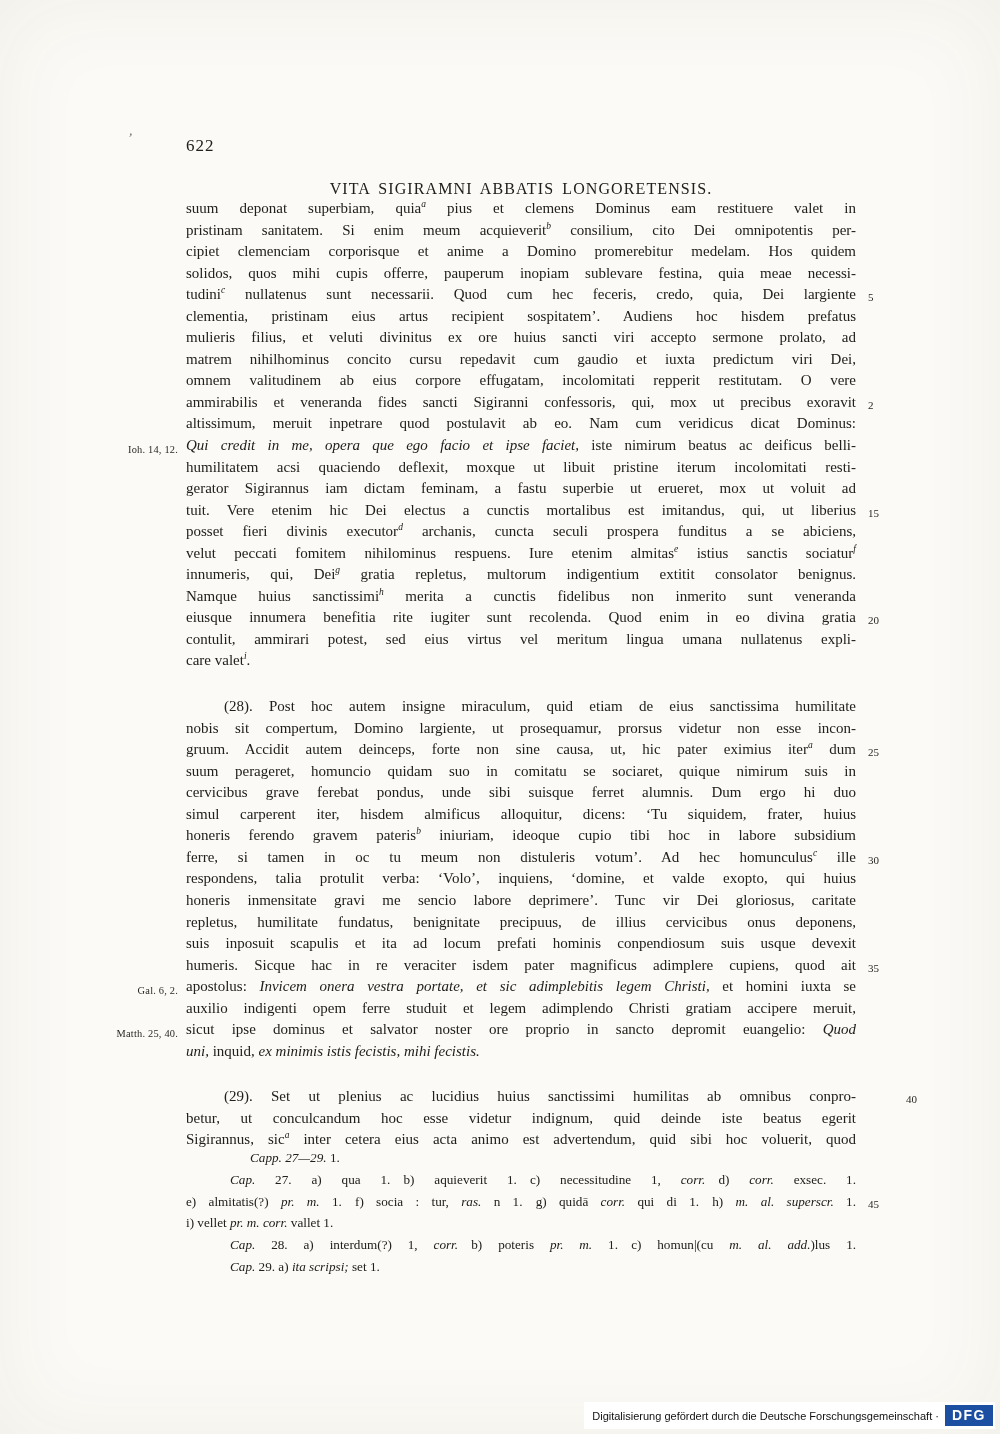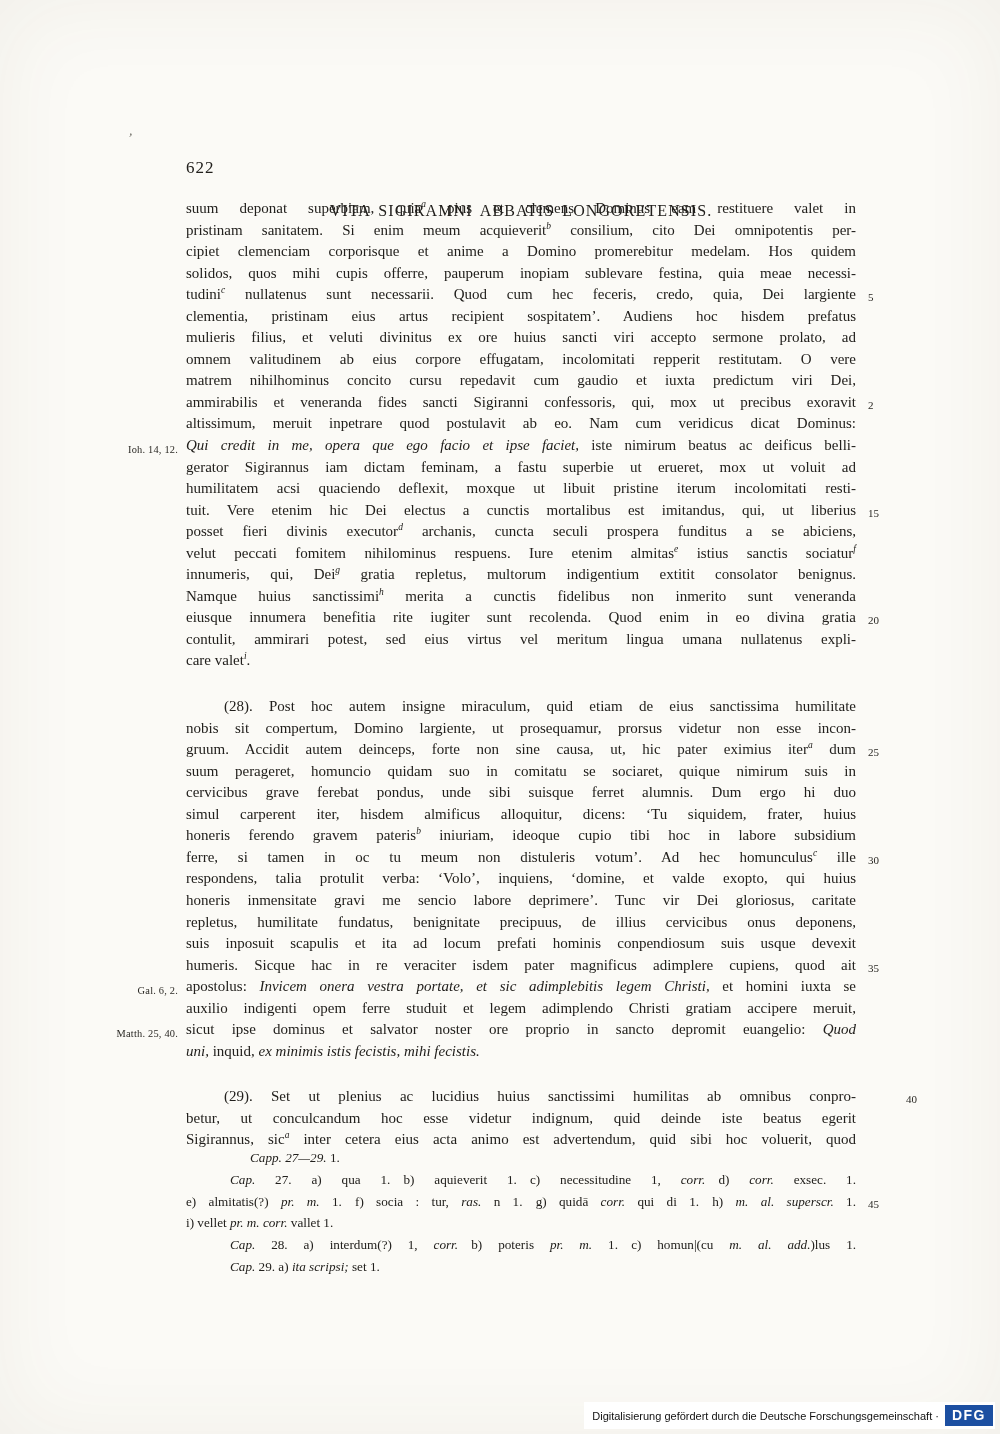--- a/index.html
+++ b/index.html
@@ -14,21 +14,21 @@
     background: #fbfaf6;
     box-shadow: inset 0 0 90px rgba(80, 70, 40, 0.06);
     color: #22201d;
     overflow: hidden;
   }
   .artifact {
     position: absolute; left: 128px; top: 130px;
     font-size: 13px; color: #6b6а63; color: #6b6a63;
     transform: rotate(8deg);
   }
-  .page-header { position: absolute; left: 186px; top: 158px; width: 670px; height: 24px; }
+  .page-header { position: absolute; left: 186px; top: 136px; width: 670px; height: 24px; }
   .page-number { position: absolute; left: 0; top: 0; font-size: 17px; letter-spacing: 1px; }
   .running-title {
     width: 100%; text-align: center;
     font-size: 16px; letter-spacing: 1.1px; word-spacing: 3px; margin-top: 44px;
   }
   .body-text { position: absolute; left: 186px; top: 198px; width: 670px; }
   .para + .para { margin-top: 24px; }
   .bodyline {
     position: relative;
     font-size: 15px; line-height: 21.55px;
@@ -89,27 +89,27 @@
 
   <main class="body-text">
       <div class="para">
         <div class="bodyline"><span>suum deponat superbiam, quia</span><span class="sup">a</span><span> pius et clemens Dominus eam restituere valet in</span></div>
         <div class="bodyline"><span>pristinam sanitatem. Si enim meum acquieverit</span><span class="sup">b</span><span> consilium, cito Dei omnipotentis per-</span></div>
         <div class="bodyline"><span>cipiet clemenciam corporisque et anime a Domino promerebitur medelam. Hos quidem</span></div>
         <div class="bodyline"><span>solidos, quos mihi cupis offerre, pauperum inopiam sublevare festina, quia meae necessi-</span></div>
         <div class="bodyline"><span>tudini</span><span class="sup">c</span><span> nullatenus sunt necessarii. Quod cum hec feceris, credo, quia, Dei largiente</span><span class="line-num">5</span></div>
         <div class="bodyline"><span>clementia, pristinam eius artus recipient sospitatem’. Audiens hoc hisdem prefatus</span></div>
         <div class="bodyline"><span>mulieris filius, et veluti divinitus ex ore huius sancti viri accepto sermone prolato, ad</span></div>
+        <div class="bodyline"><span>matrem nihilhominus concito cursu repedavit cum gaudio et iuxta predictum viri Dei,</span></div>
         <div class="bodyline"><span>omnem valitudinem ab eius corpore effugatam, incolomitati repperit restitutam. O vere</span></div>
-        <div class="bodyline"><span>matrem nihilhominus concito cursu repedavit cum gaudio et iuxta predictum viri Dei,</span></div>
         <div class="bodyline"><span>ammirabilis et veneranda fides sancti Sigiranni confessoris, qui, mox ut precibus exoravit</span><span class="line-num">2</span></div>
         <div class="bodyline"><span>altissimum, meruit inpetrare quod postulavit ab eo. Nam cum veridicus dicat Dominus:</span></div>
         <div class="bodyline"><span class="i">Qui credit in me, opera que ego facio et ipse faciet,</span><span> iste nimirum beatus ac deificus belli-</span><span class="margin-ref">Ioh. 14, 12.</span></div>
+        <div class="bodyline"><span>humilitatem acsi quaciendo deflexit, moxque ut libuit pristine iterum incolomitati resti-</span></div>
         <div class="bodyline"><span>gerator Sigirannus iam dictam feminam, a fastu superbie ut erueret, mox ut voluit ad</span></div>
-        <div class="bodyline"><span>humilitatem acsi quaciendo deflexit, moxque ut libuit pristine iterum incolomitati resti-</span></div>
         <div class="bodyline"><span>tuit. Vere etenim hic Dei electus a cunctis mortalibus est imitandus, qui, ut liberius</span><span class="line-num">15</span></div>
         <div class="bodyline"><span>posset fieri divinis executor</span><span class="sup">d</span><span> archanis, cuncta seculi prospera funditus a se abiciens,</span></div>
         <div class="bodyline"><span>velut peccati fomitem nihilominus respuens. Iure etenim almitas</span><span class="sup">e</span><span> istius sanctis sociatur</span><span class="sup">f</span></div>
         <div class="bodyline"><span>innumeris, qui, Dei</span><span class="sup">g</span><span> gratia repletus, multorum indigentium extitit consolator benignus.</span></div>
         <div class="bodyline"><span>Namque huius sanctissimi</span><span class="sup">h</span><span> merita a cunctis fidelibus non inmerito sunt veneranda</span></div>
         <div class="bodyline"><span>eiusque innumera benefitia rite iugiter sunt recolenda. Quod enim in eo divina gratia</span><span class="line-num">20</span></div>
         <div class="bodyline"><span>contulit, ammirari potest, sed eius virtus vel meritum lingua umana nullatenus expli-</span></div>
         <div class="bodyline last"><span>care valet</span><span class="sup">i</span><span>.</span></div>
       </div>
       <div class="para">

